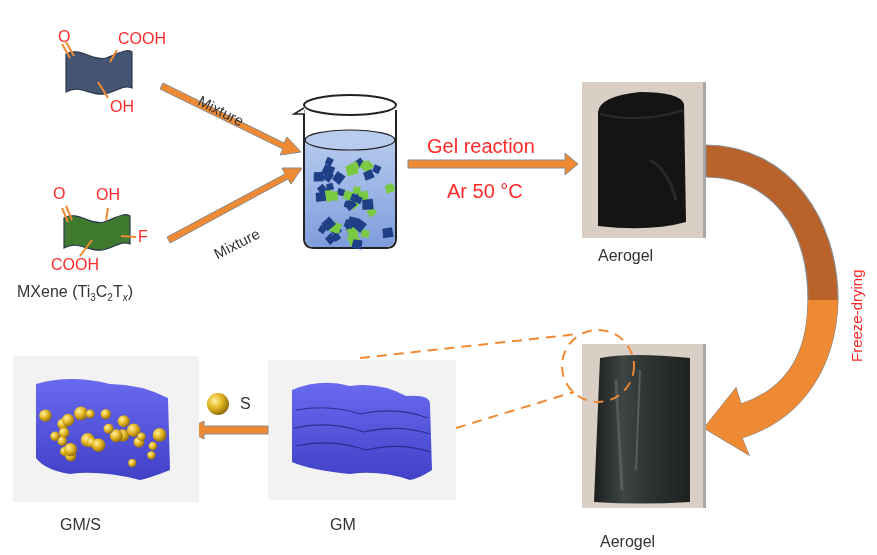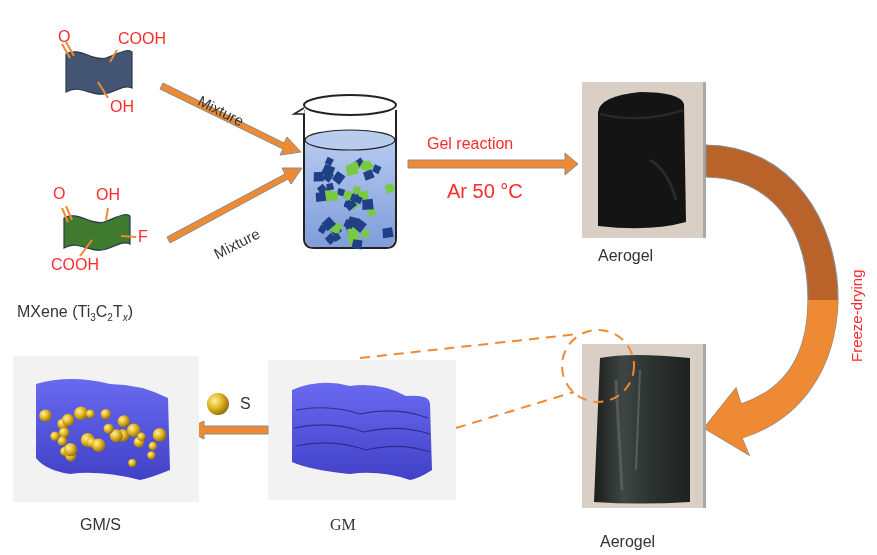--- a/index.html
+++ b/index.html
@@ -202,36 +202,36 @@
 
 <div class="lbl red" style="left:58px;top:28px;font-size:16px;">O</div>
 <div class="lbl red" style="left:118px;top:30px;font-size:16px;">COOH</div>
 <div class="lbl red" style="left:110px;top:98px;font-size:16px;">OH</div>
 
 
 <div class="lbl red" style="left:53px;top:185px;font-size:16px;">O</div>
 <div class="lbl red" style="left:96px;top:186px;font-size:16px;">OH</div>
 <div class="lbl red" style="left:138px;top:228px;font-size:16px;">F</div>
 <div class="lbl red" style="left:51px;top:256px;font-size:16px;">COOH</div>
-<div class="lbl dark" style="left:17px;top:283px;margin-top:20px;"><span>MXene (Ti</span><sub>3</sub><span>C</span><sub>2</sub><span>T</span><sub style="font-style:italic">x</sub><span>)</span></div>
+<div class="lbl dark" style="left:17px;top:283px;"><span>MXene (Ti</span><sub>3</sub><span>C</span><sub>2</sub><span>T</span><sub style="font-style:italic">x</sub><span>)</span></div>
 
 
 <div class="lbl dark" style="left:203px;top:92px;font-size:15px;transform:rotate(27deg);transform-origin:left top;">Mixture</div>
 <div class="lbl dark" style="left:211px;top:247px;font-size:15px;transform:rotate(-27deg);transform-origin:left top;">Mixture</div>
 
 
-<div class="lbl red" style="left:427px;top:135px;font-size:16px;">Gel reaction</div>
+<div class="lbl red" style="left:427px;top:135px;font-size:20px;">Gel reaction</div>
 <div class="lbl red" style="left:447px;top:180px;font-size:20px;">Ar 50 °C</div>
 
 
 <div class="lbl dark" style="left:598px;top:247px;">Aerogel</div>
 <div class="lbl dark" style="left:600px;top:533px;text-align:right;">Aerogel</div>
 
 
 <div class="lbl red" style="left:848px;top:362px;font-size:15px;transform:rotate(-90deg);transform-origin:left top;">Freeze-drying</div>
 
 
 <div class="lbl dark" style="left:240px;top:395px;font-size:16px;">S</div>
 
 
-<div class="lbl dark" style="left:330px;top:516px;font-family:Liberation Serif, serif;">GM</div>
-<div class="lbl dark" style="left:60px;top:516px;margin-left:20px;">GM/S</div>
+<div class="lbl dark" style="left:330px;top:516px;">GM</div>
+<div class="lbl dark" style="left:60px;top:516px;">GM/S</div>
 </div>
 
 </body></html>

